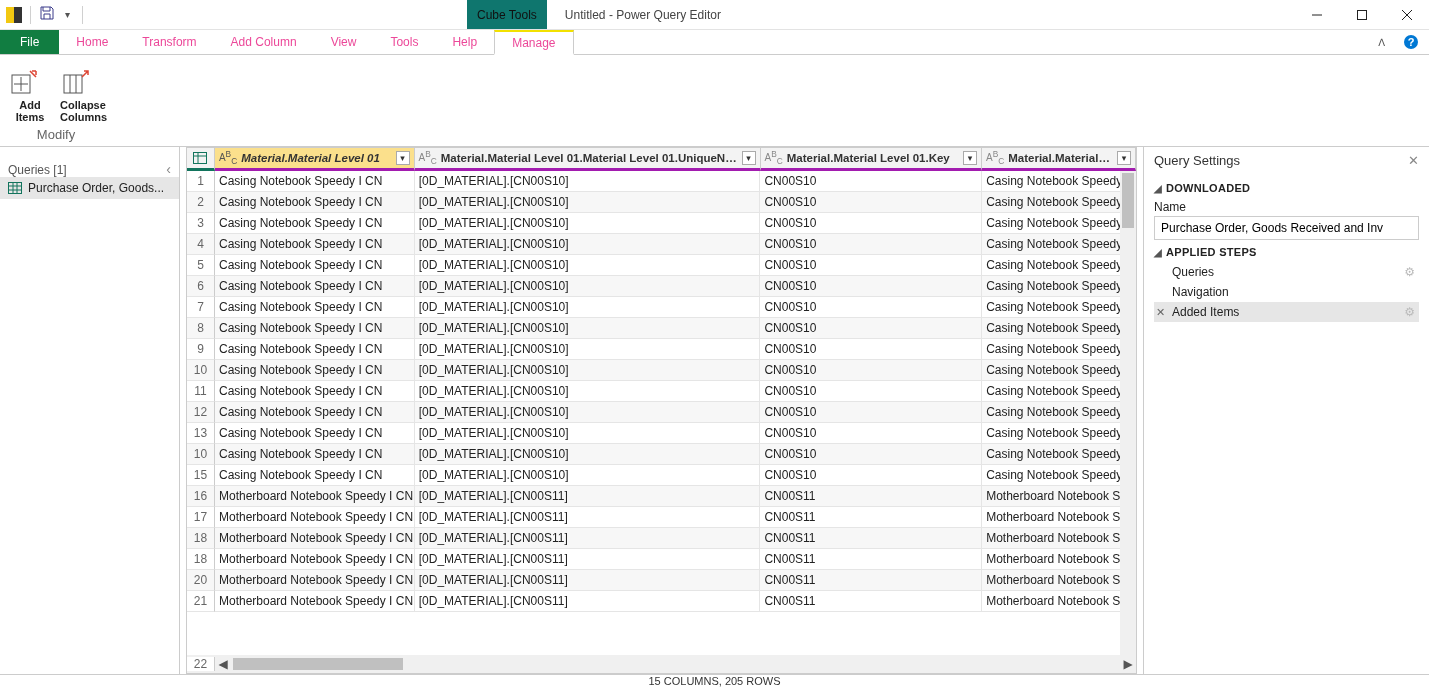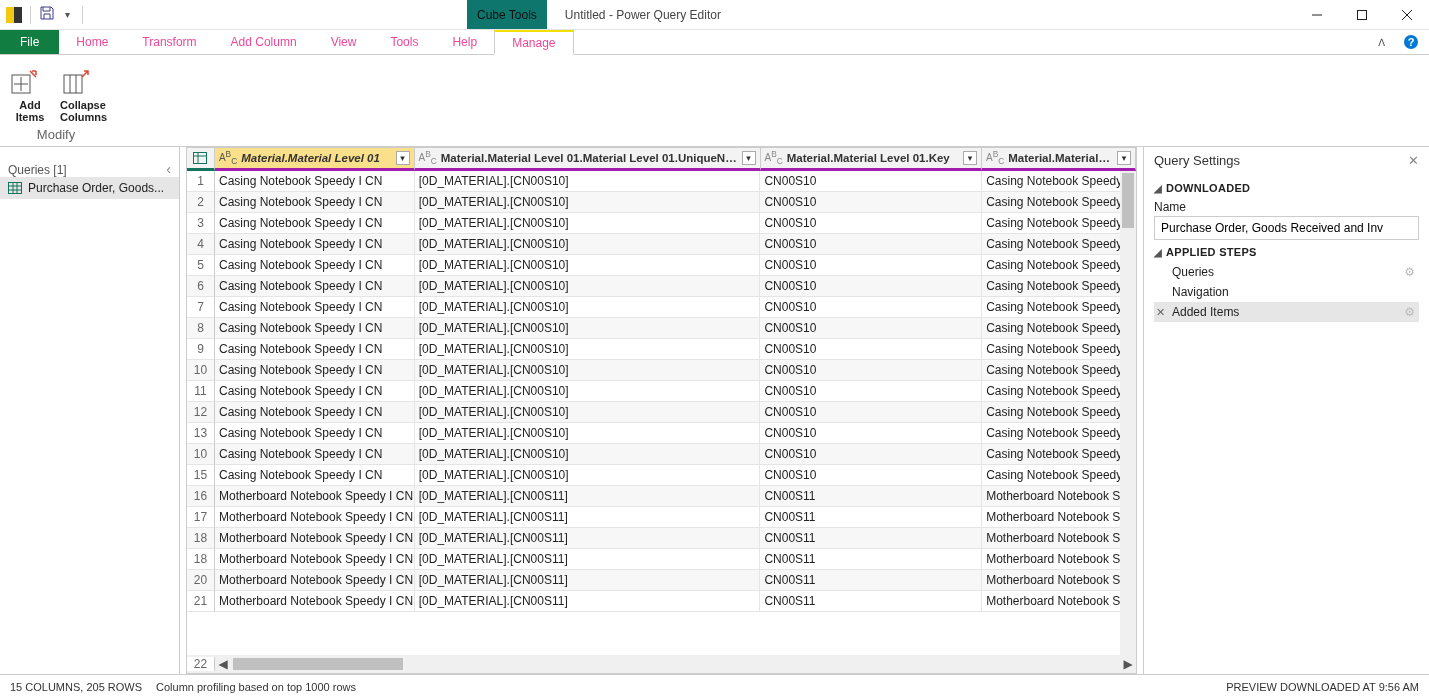--- a/index.html
+++ b/index.html
@@ -89,21 +89,21 @@
 .qsettings .lbl { font-size:12px; padding: 2px 0;}
 .qsettings input.name { width: 100%; height: 24px; border:1px solid #ccc; padding: 0 6px; font-size:12px;}
 .qsettings a.link { color:#0066cc; font-size:12px; display:inline-block; padding: 6px 0 10px 0;}
 .steps { display:flex; flex-direction:column;}
 .step { display:flex; align-items:center; height: 20px; padding: 0 4px 0 18px; position:relative;}
 .step .gear { position:absolute; right: 4px; color:#bbb; font-size:12px;}
 .step.selected { background:#e6e6e6;}
 .step .xicon { position:absolute; left: 2px; font-size: 11px; color:#666;}
 
 
-.statusbar { height: 24px; border-top: 1px solid #ccc; display:flex; align-items:center; padding: 0 10px; font-size: 11px; color:#333; gap: 14px;}
+.statusbar { height: 24px; border-top: 1px solid #ccc; display:flex; align-items:center; padding: 0 10px; font-size: 11px; color:#333; gap: 14px; flex-direction: column;}
 .statusbar .right { margin-left:auto;}
 
 .tbl-mini { stroke:#12745d; fill:none;}
 </style>
 </head>
 <body>
 
 <div class="titlebar">
   <div class="qat">
     <div class="app-icon"></div>

